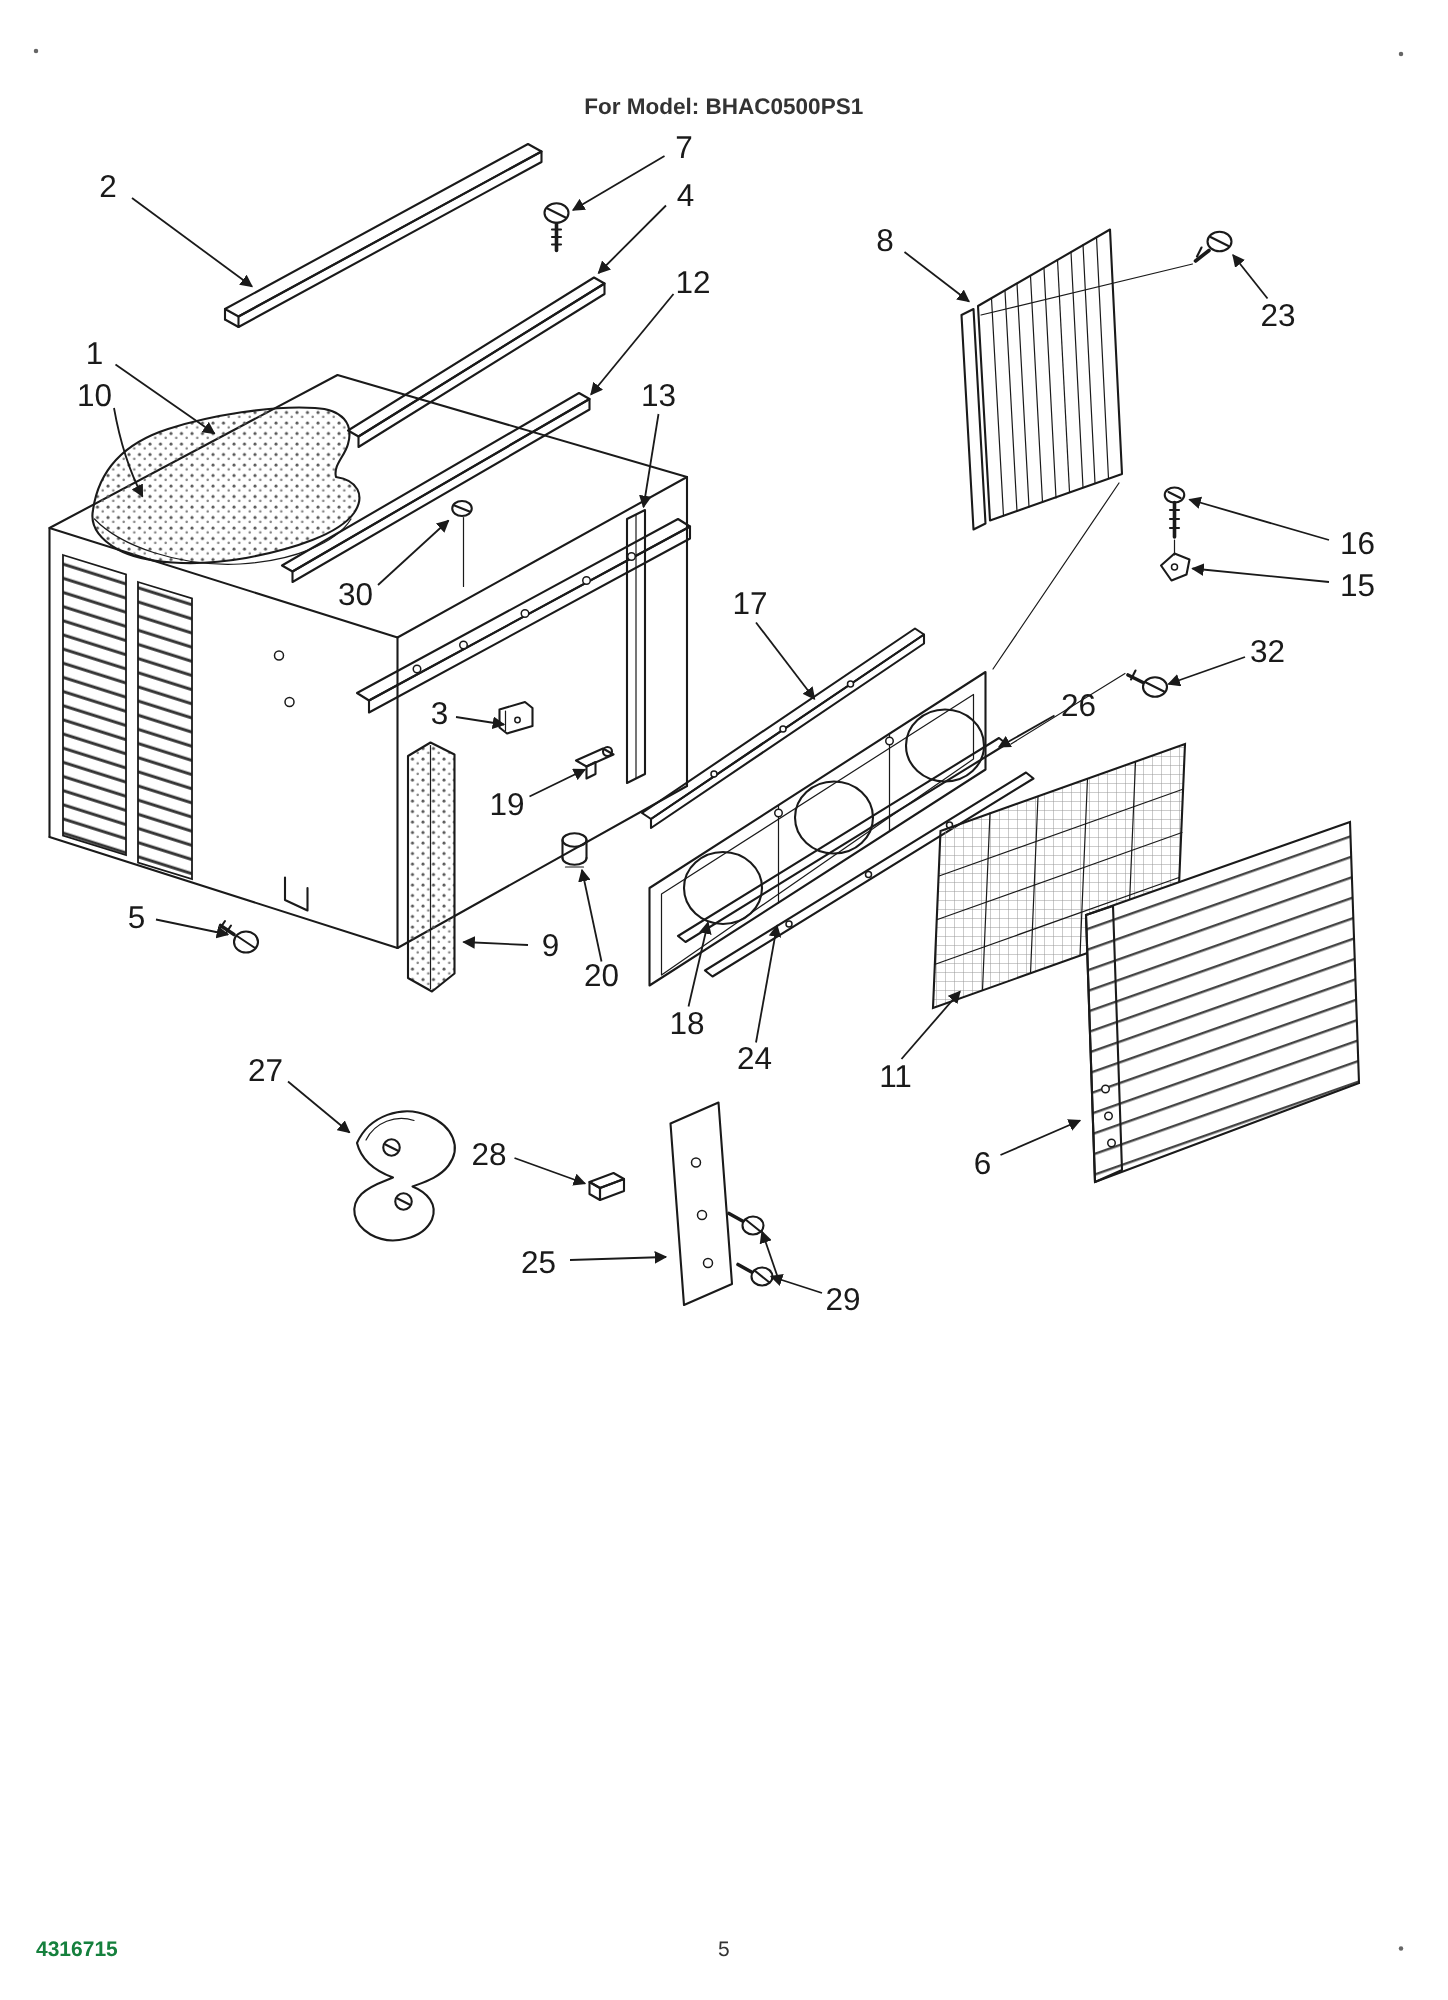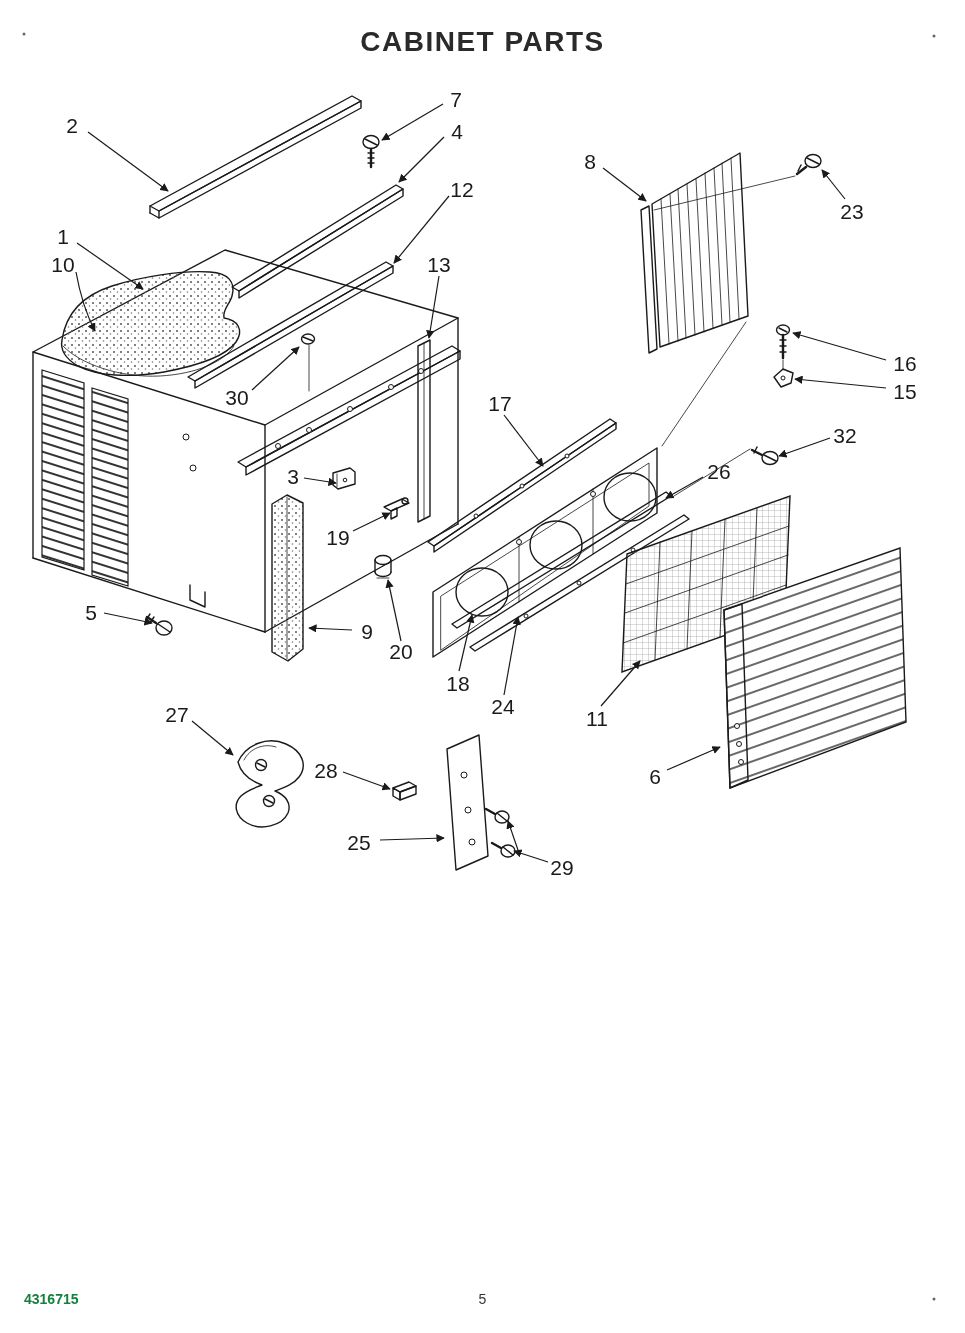--- a/index.html
+++ b/index.html
@@ -23,21 +23,21 @@
   .dotfill{fill:url(#dots);stroke:#1a1a1a;stroke-width:1.4;stroke-linejoin:round;}
   .louvfill{fill:url(#louver);stroke:#1a1a1a;stroke-width:1.2;}
   .finfill{fill:url(#fins);stroke:#1a1a1a;stroke-width:1.4;}
   .meshfill{fill:url(#mesh);stroke:#1a1a1a;stroke-width:1.4;}
 </style>
 </head>
 <body>
 
 <div class="page">
 
-  <div class="title">CABINET PARTS</div>
+  <div class="subtitle">For Model: BHAC0500PS1</div>
 
   <svg class="diagram" width="965" height="1333" viewBox="0 0 965 1333">
     <defs>
       <marker id="arrow" viewBox="0 0 10 10" refX="9" refY="5" markerWidth="7" markerHeight="7" orient="auto-start-reverse">
         <path d="M0,0 L10,5 L0,10 z" fill="#1a1a1a"></path>
       </marker>
       <pattern id="dots" width="7" height="7" patternUnits="userSpaceOnUse">
         <circle cx="2" cy="2" r="1" fill="#555"></circle>
         <circle cx="5.5" cy="5" r="0.8" fill="#777"></circle>
       </pattern>

